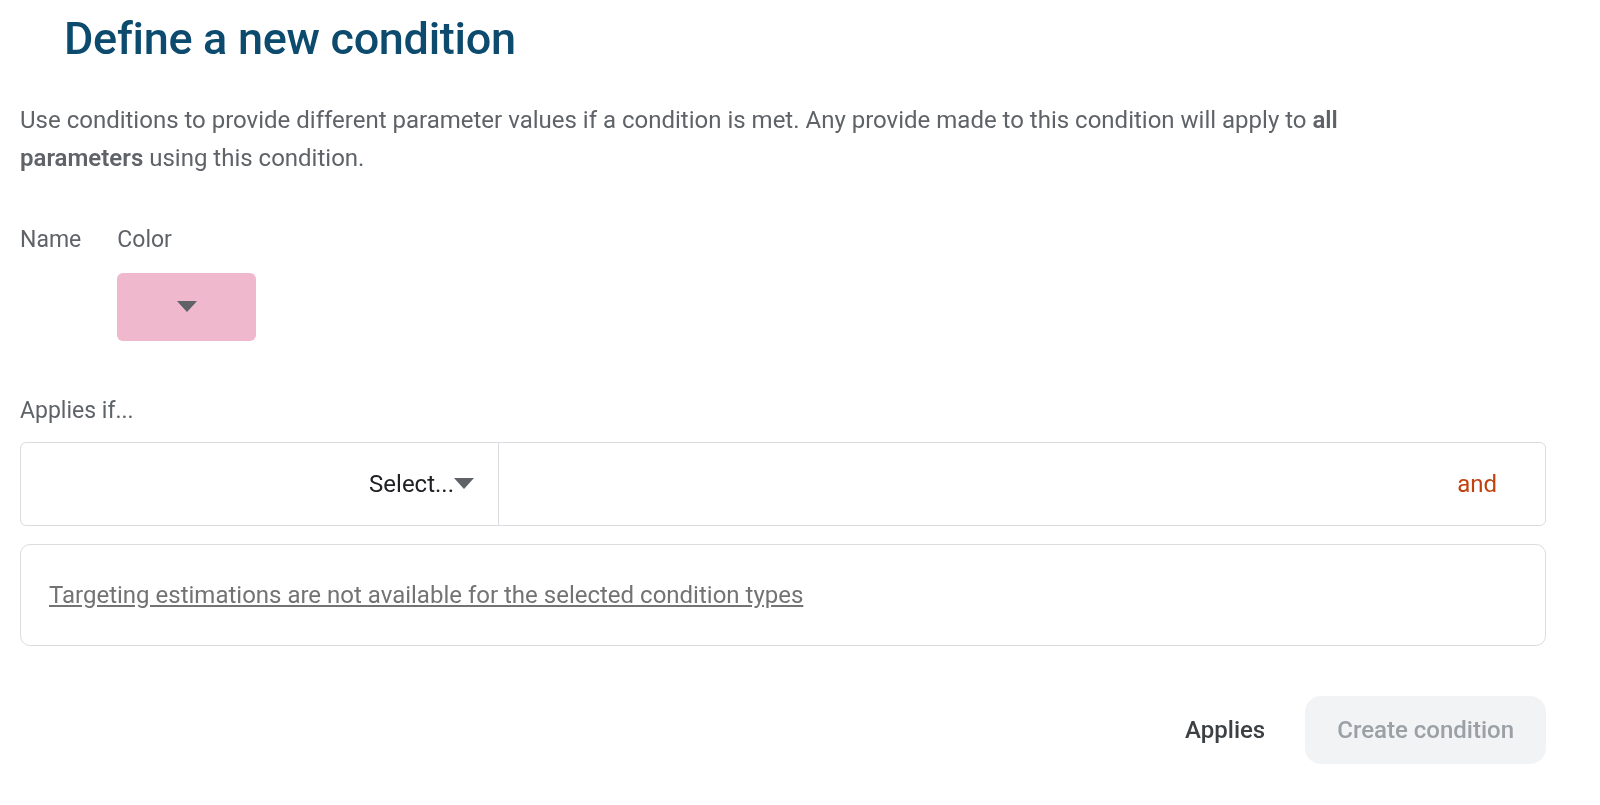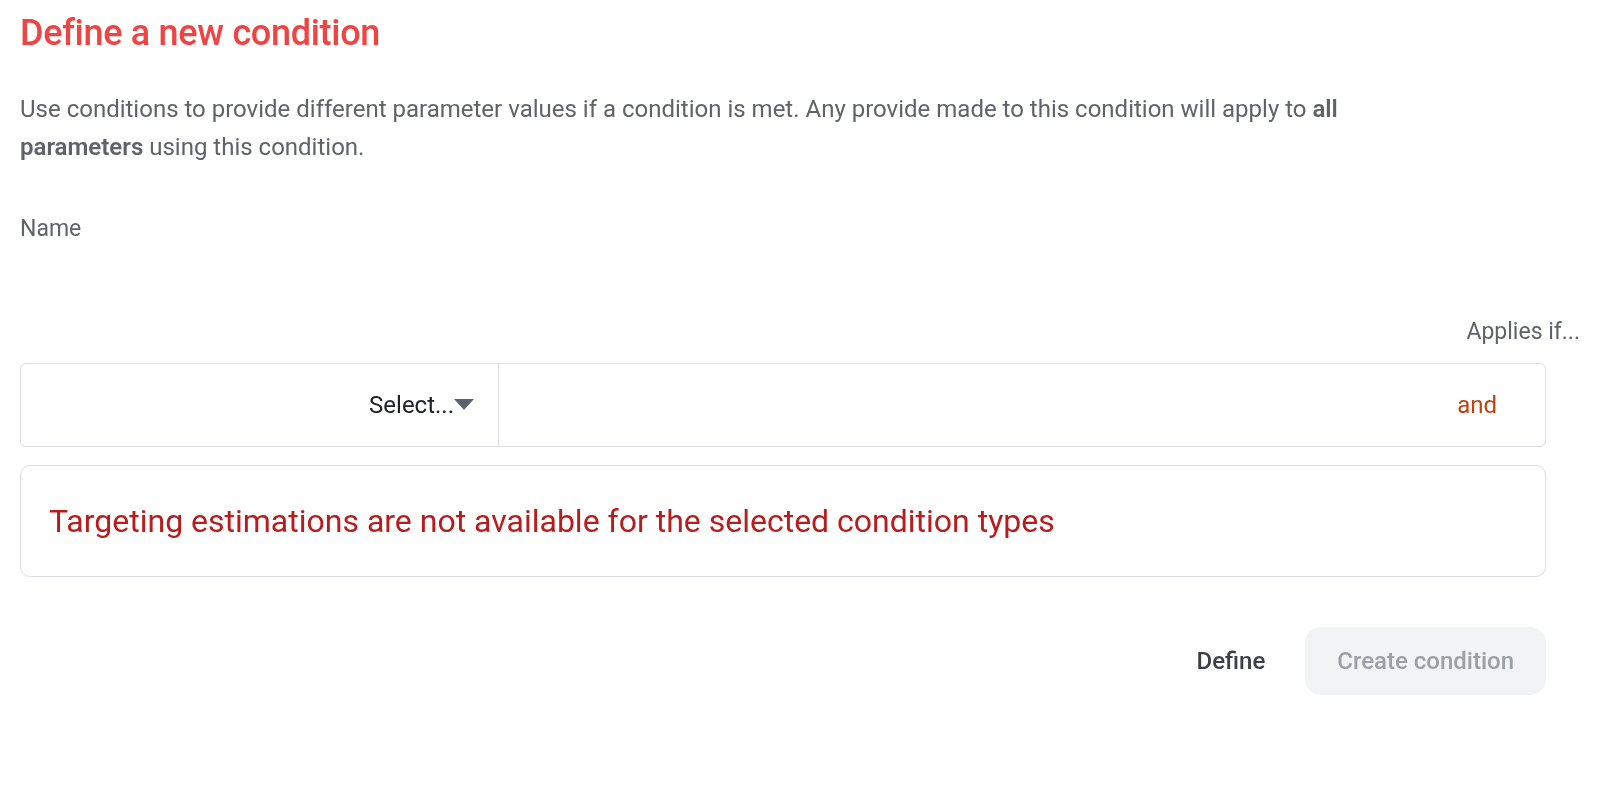--- a/index.html
+++ b/index.html
@@ -8,25 +8,26 @@
       padding: 0;
     }
     body {
       font-family: 'Google Sans', 'Roboto', Arial, sans-serif;
       background: #ffffff;
       padding: 12px 20px 20px 20px;
       color: #202124;
       width: 1600px;
     }
     .heading {
-      font-size: 36px;
+      font-size: 45px;
       font-weight: 500;
-      color: #ef4444;
+      color: #0c4a6e;
       margin-bottom: 36px;
       letter-spacing: -0.3px;
+      margin-left: 44px;
     }
     .description {
       font-size: 24px;
       color: #5f6368;
       line-height: 1.6;
       margin-bottom: 48px;
       max-width: 1400px;
     }
     .description .bold {
       font-weight: 600;
@@ -38,21 +39,20 @@
       margin-bottom: 56px;
     }
     .field-group {
       display: flex;
       flex-direction: column;
     }
     .field-label {
       font-size: 23px;
       color: #5f6368;
       margin-bottom: 20px;
-      text-align: right;
     }
     .name-input {
       width: 742px;
       height: 68px;
       border: 1px solid #dadce0;
       border-radius: 6px;
       padding: 0 16px;
       font-size: 24px;
       color: #202124;
       font-family: inherit;
@@ -116,22 +116,23 @@
     }
     .estimation-box {
       border: 1px solid #dadce0;
       border-radius: 10px;
       padding: 36px 28px;
       width: 100%;
       max-width: 1526px;
       margin-bottom: 50px;
     }
     .estimation-text {
-      font-size: 32px;
-      color: #b91c1c;
+      font-size: 24px;
+      color: #737373;
+      text-decoration: underline;
     }
     .button-row {
       display: flex;
       justify-content: flex-end;
       gap: 32px;
       max-width: 1526px;
       align-items: center;
     }
     .cancel-btn {
       background: none;
@@ -160,20 +161,29 @@
 
 <h1 class="heading">Define a new condition</h1>
 
 <p class="description">
   <span>Use conditions to provide different parameter values if a condition is met. Any provide made to this condition will apply to </span><span class="bold">all parameters</span><span> using this condition.</span>
 </p>
 
 <div class="field-row">
   <div class="field-group">
     <label class="field-label">Name</label>
+  </div>
+  <div class="field-group">
+    <label class="field-label">Color</label>
+    <div class="color-dropdown">
+      <svg viewBox="0 0 20 12" fill="none">
+        <path d="M2 2 L10 10 L18 2" stroke="none" fill="#5f6368" d2=""></path>
+        <polygon points="0,0 20,0 10,11" fill="#5f6368"></polygon>
+      </svg>
+    </div>
   </div>
 </div>
 
 <div class="field-label applies-label">Applies if...</div>
 
 <div class="applies-row">
   <div class="select-dropdown">
     <span class="select-text">Select...</span>
     <svg viewBox="0 0 20 12">
       <polygon points="0,0 20,0 10,11" fill="#5f6368"></polygon>
@@ -181,15 +191,15 @@
   </div>
   <div class="applies-middle"></div>
   <span class="and-text">and</span>
 </div>
 
 <div class="estimation-box">
   <span class="estimation-text">Targeting estimations are not available for the selected condition types</span>
 </div>
 
 <div class="button-row">
-  <button class="cancel-btn">Define</button>
+  <button class="cancel-btn">Applies</button>
   <button class="create-btn">Create condition</button>
 </div>
 
 </body></html>

